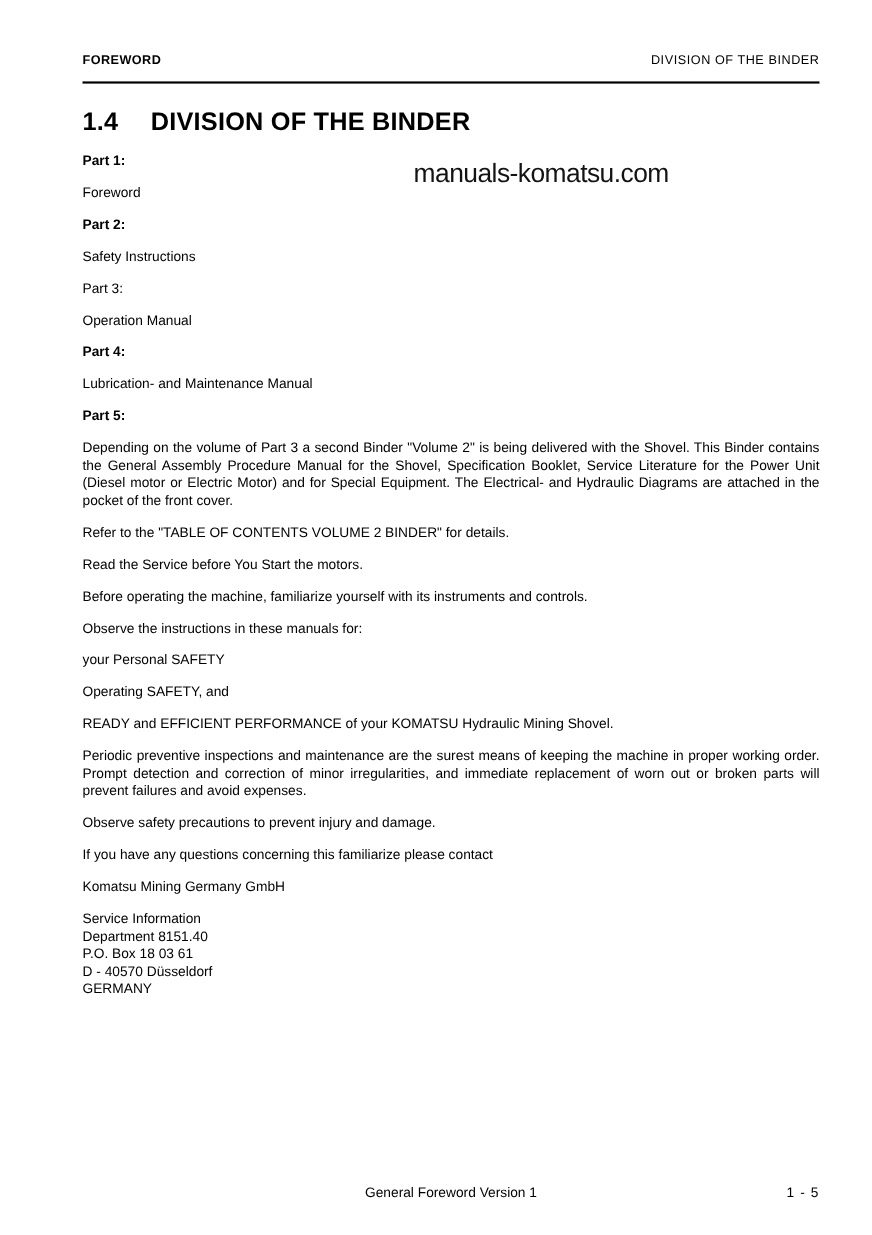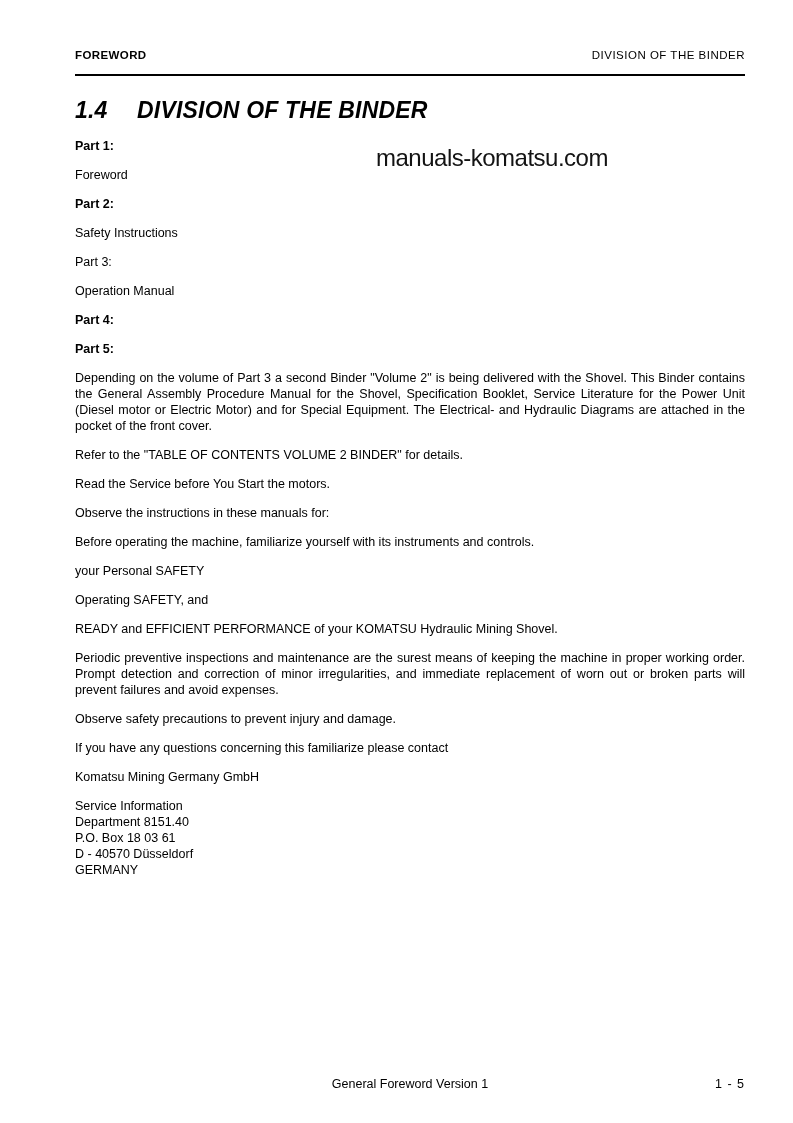--- a/index.html
+++ b/index.html
@@ -42,21 +42,20 @@
     border-top: 2.5px solid #000000;
     margin: 13px 0 0 0;
   }
   h1.section-heading {
     margin: 22px 0 16px 0;
     font-size: 23px;
     font-weight: bold;
     line-height: 24px;
     letter-spacing: 0.2px;
     white-space: nowrap;
-    font-style: italic;
   }
   h1.section-heading .section-number {
     display: inline-block;
     width: 62px;
   }
   .body-text p {
     font-size: 12.5px;
     line-height: 16px;
     margin: 13px 0 0 0;
   }
@@ -119,26 +118,27 @@
     </h1>
 
     <div class="body-text">
       <p class="bold first">Part 1:</p>
       <p>Foreword</p>
       <p class="bold">Part 2:</p>
       <p>Safety Instructions</p>
       <p>Part 3:</p>
       <p>Operation Manual</p>
       <p class="bold">Part 4:</p>
+      <p>Lubrication- and Maintenance Manual</p>
       <p class="bold">Part 5:</p>
       <p class="justify">Depending on the volume of Part 3 a second Binder "Volume 2" is being delivered with the Shovel. This Binder contains the General Assembly Procedure Manual for the Shovel, Specification Booklet, Service Literature for the Power Unit (Diesel motor or Electric Motor) and for Special Equipment. The Electrical- and Hydraulic Diagrams are attached in the pocket of the front cover.</p>
       <p>Refer to the "TABLE OF CONTENTS VOLUME 2 BINDER" for details.</p>
       <p>Read the Service before You Start the motors.</p>
+      <p>Before operating the machine, familiarize yourself with its instruments and controls.</p>
       <p>Observe the instructions in these manuals for:</p>
-      <p>Before operating the machine, familiarize yourself with its instruments and controls.</p>
       <p>your Personal SAFETY</p>
       <p>Operating SAFETY, and</p>
       <p>READY and EFFICIENT PERFORMANCE of your KOMATSU Hydraulic Mining Shovel.</p>
       <p class="justify">Periodic preventive inspections and maintenance are the surest means of keeping the machine in proper working order. Prompt detection and correction of minor irregularities, and immediate replacement of worn out or broken parts will prevent failures and avoid expenses.</p>
       <p>Observe safety precautions to prevent injury and damage.</p>
       <p>If you have any questions concerning this familiarize please contact</p>
       <p>Komatsu Mining Germany GmbH</p>
       <p class="address">Service Information
 Department 8151.40
 P.O. Box 18 03 61

